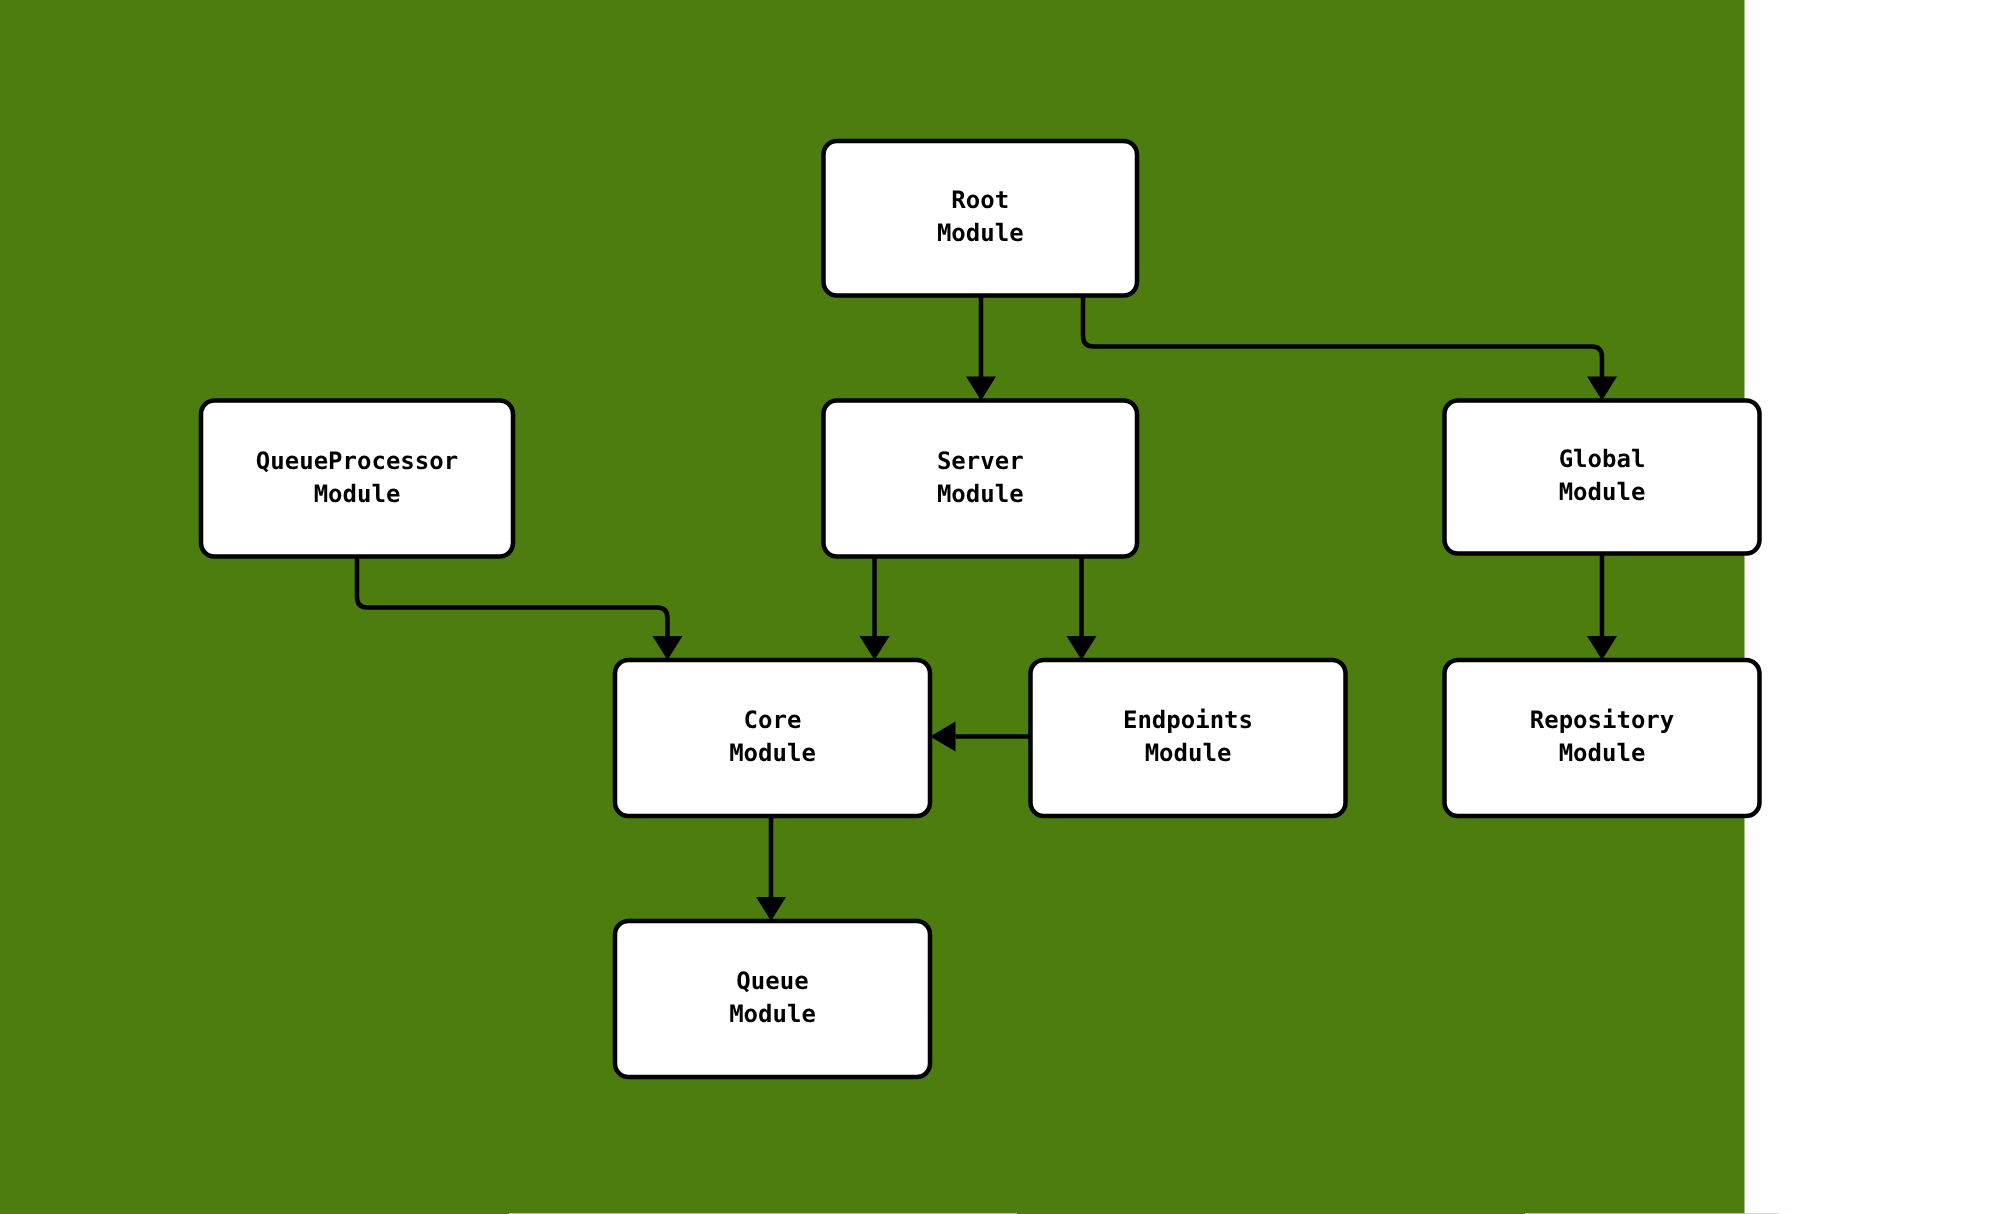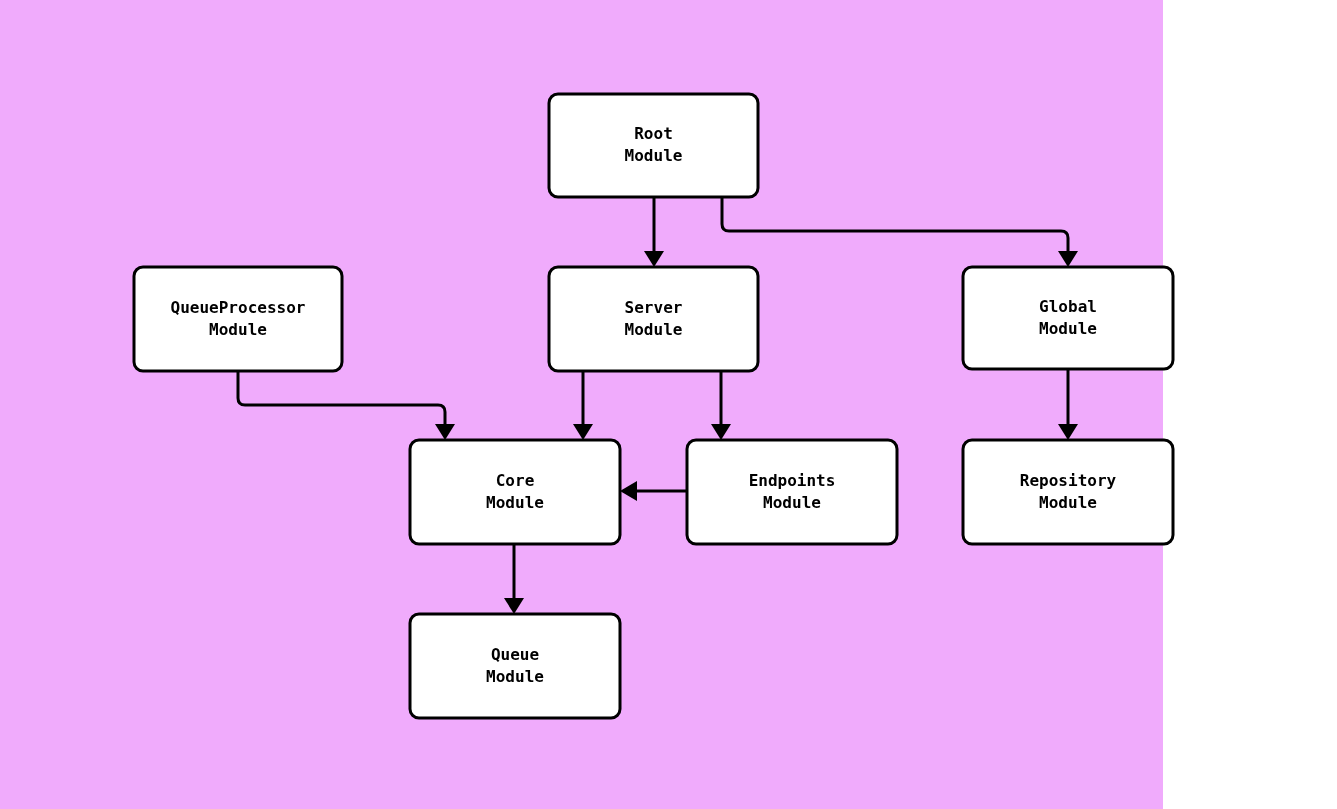--- a/index.html
+++ b/index.html
@@ -10,21 +10,21 @@
   body {
     width: 1337px;
     height: 809px;
     overflow: hidden;
     font-family: "DejaVu Sans Mono", "Liberation Mono", monospace;
   }
   #diagram-canvas {
     position: relative;
     width: 1163px;
     height: 809px;
-    background: #f0abfc;
+    background: #4d7c0f;
   }
   svg#graph {
     position: absolute;
     top: 0;
     left: 0;
     width: 1337px;
     height: 809px;
     display: block;
   }
   .node-rect {

